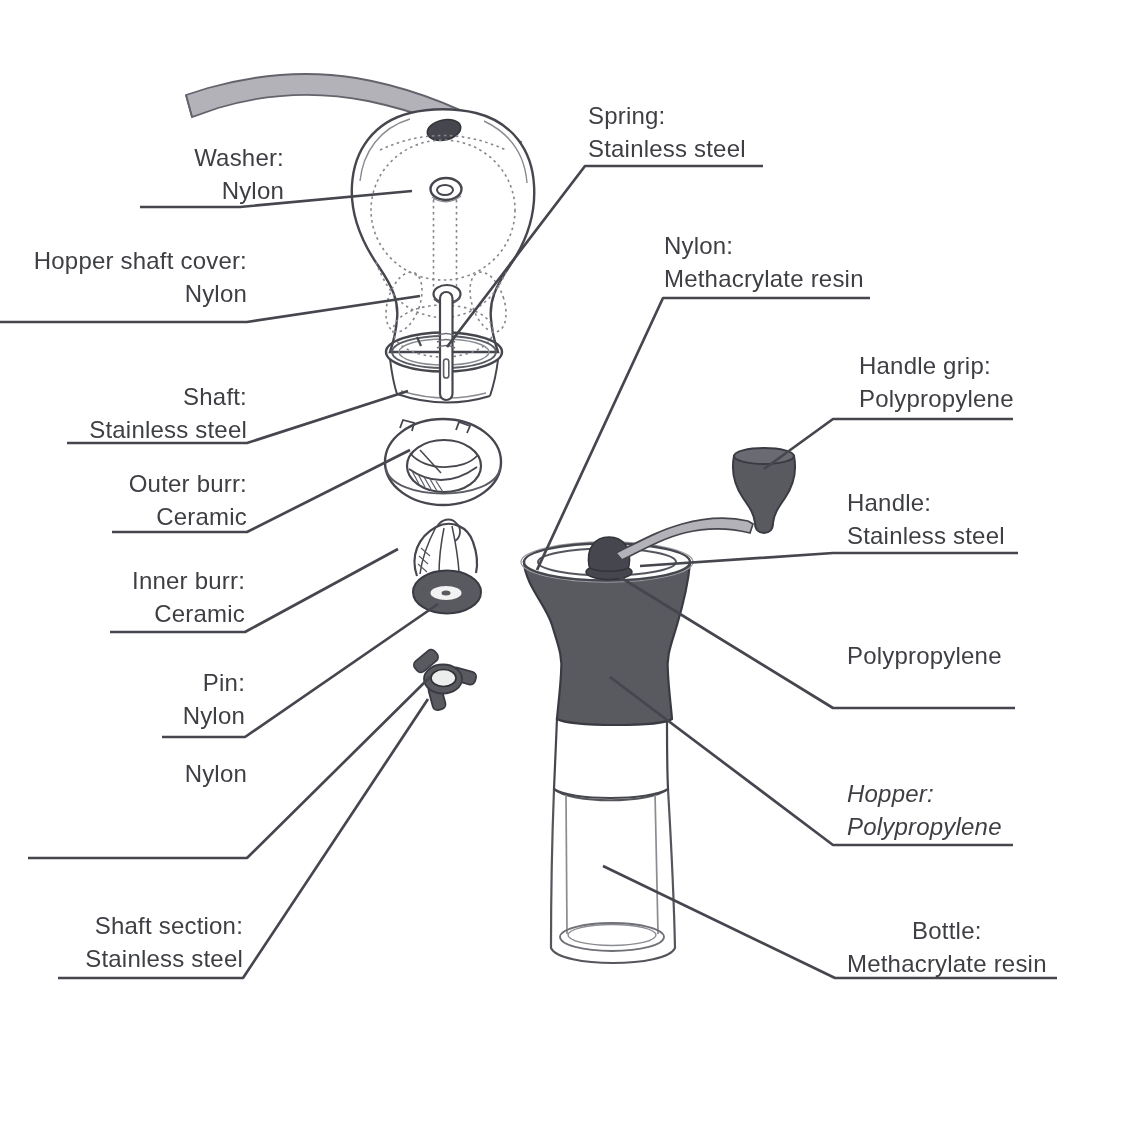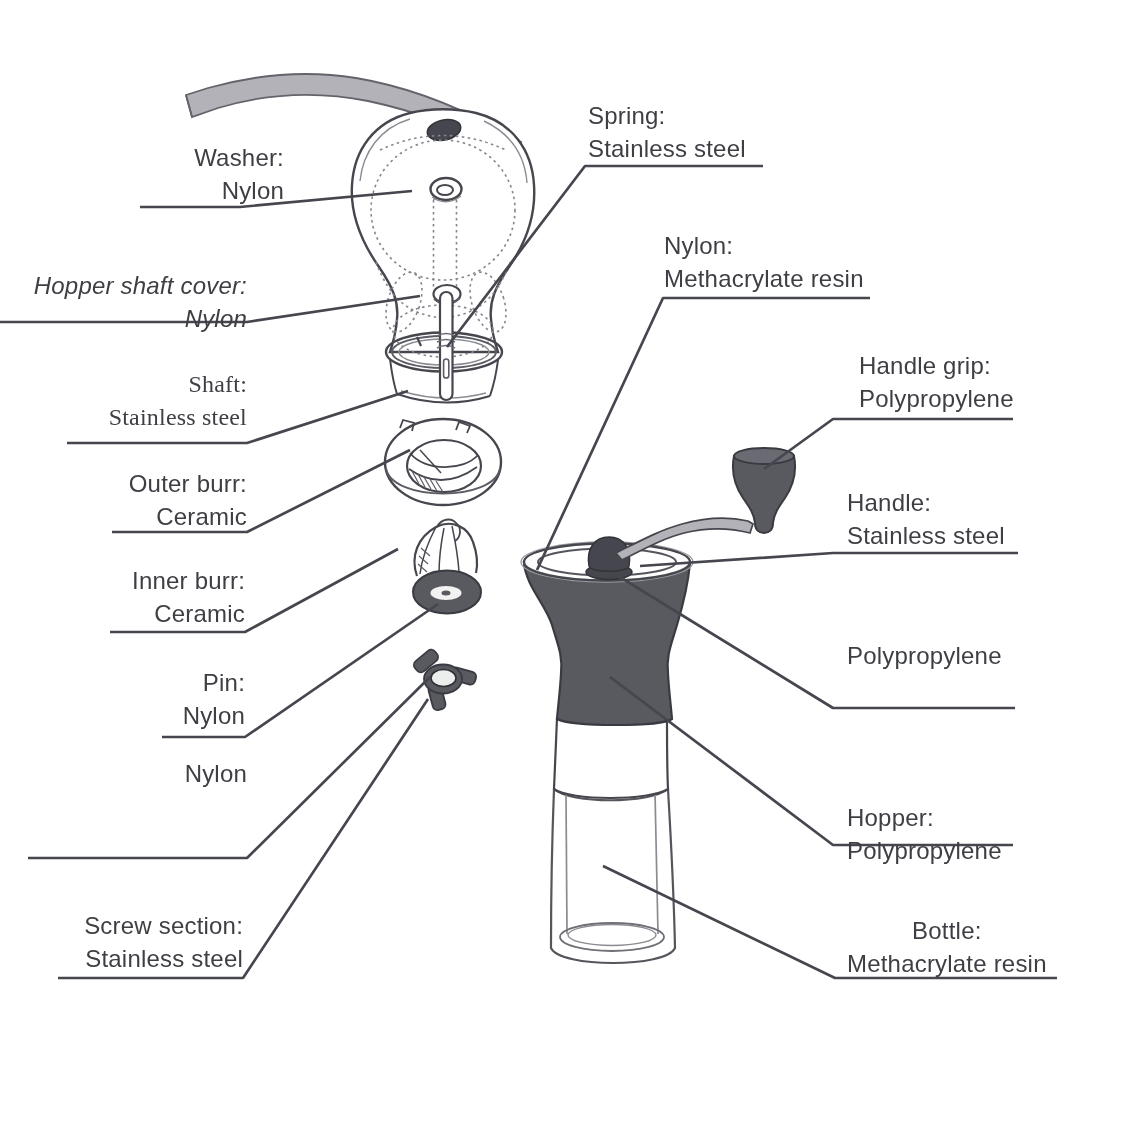--- a/index.html
+++ b/index.html
@@ -24,33 +24,33 @@
     position:absolute;
     color:var(--text);
     font-size:24px;
     line-height:33px;
     letter-spacing:0.2px;
   }
   .lbl .ln{display:block;}
   .left-col{text-align:right;white-space:nowrap;}
   .right-col{text-align:left;white-space:nowrap;}
   #lbl-washer{right:840px;top:141px;}
-  #lbl-hsc{right:877px;top:269px;font-style:italic;}
-  #lbl-shaft{right:877px;top:368px;font-family:Liberation Serif, serif;}
+  #lbl-hsc{right:877px;top:244px;}
+  #lbl-shaft{right:877px;top:380px;}
   #lbl-outer{right:877px;top:467px;margin-left:28px;}
   #lbl-inner{right:879px;top:564px;}
   #lbl-pin{right:879px;top:666px;}
   #lbl-nut{right:877px;top:757px;width:238px;white-space:normal;}
   #lbl-screw{right:881px;top:909px;}
   #lbl-spring{left:588px;top:99px;}
   #lbl-cover{left:664px;top:229px;}
   #lbl-hgrip{left:847px;top:349px;margin-left:12px;}
   #lbl-handle{left:847px;top:486px;}
   #lbl-ccap{left:847px;top:639px;}
-  #lbl-hopper{left:847px;top:801px;}
+  #lbl-hopper{left:847px;top:777px;font-style:italic;}
   #lbl-bottle{left:847px;top:914px;text-align:center;}
 </style>
 </head>
 <body>
 
 <div class="canvas">
 
   <svg width="1124" height="1124" viewBox="0 0 1124 1124">
 
     <g>
@@ -237,21 +237,21 @@
     <span class="ln">Ceramic</span>
   </div>
   <div class="lbl left-col" id="lbl-pin">
     <span class="ln">Pin:</span>
     <span class="ln">Nylon</span>
   </div>
   <div class="lbl left-col" id="lbl-nut">
     <span class="ln">Nylon</span>
   </div>
   <div class="lbl left-col" id="lbl-screw">
-    <span class="ln">Screw section:</span>
+    <span class="ln">Shaft section:</span>
     <span class="ln">Stainless steel</span>
   </div>
   <div class="lbl right-col" id="lbl-spring">
     <span class="ln">Spring:</span>
     <span class="ln">Stainless steel</span>
   </div>
   <div class="lbl right-col" id="lbl-cover">
     <span class="ln">Nylon:</span>
     <span class="ln">Methacrylate resin</span>
   </div>

